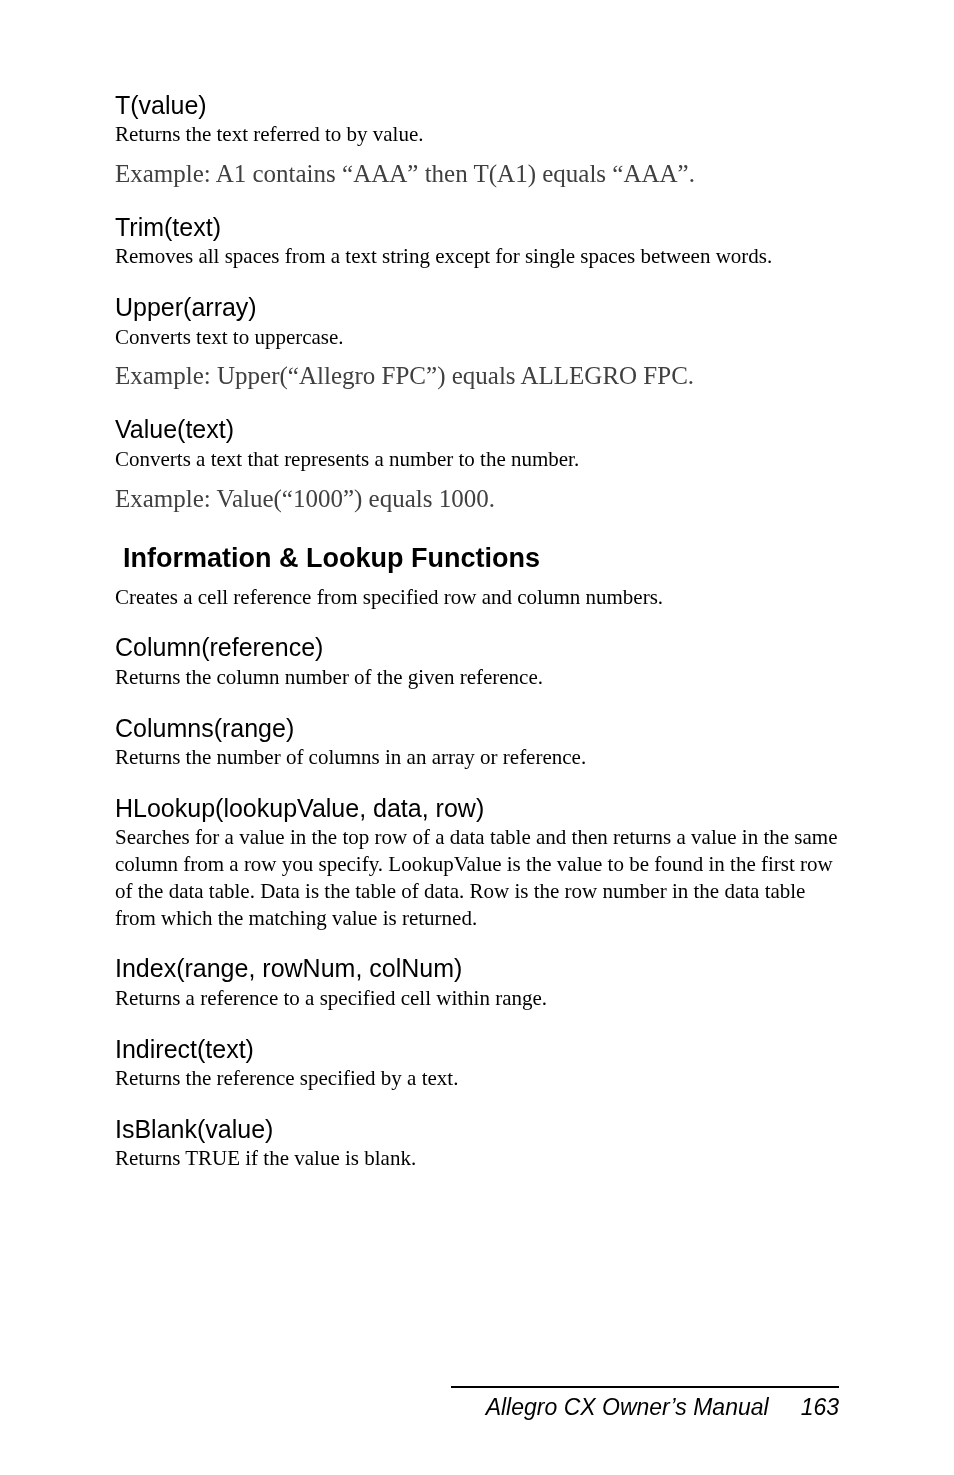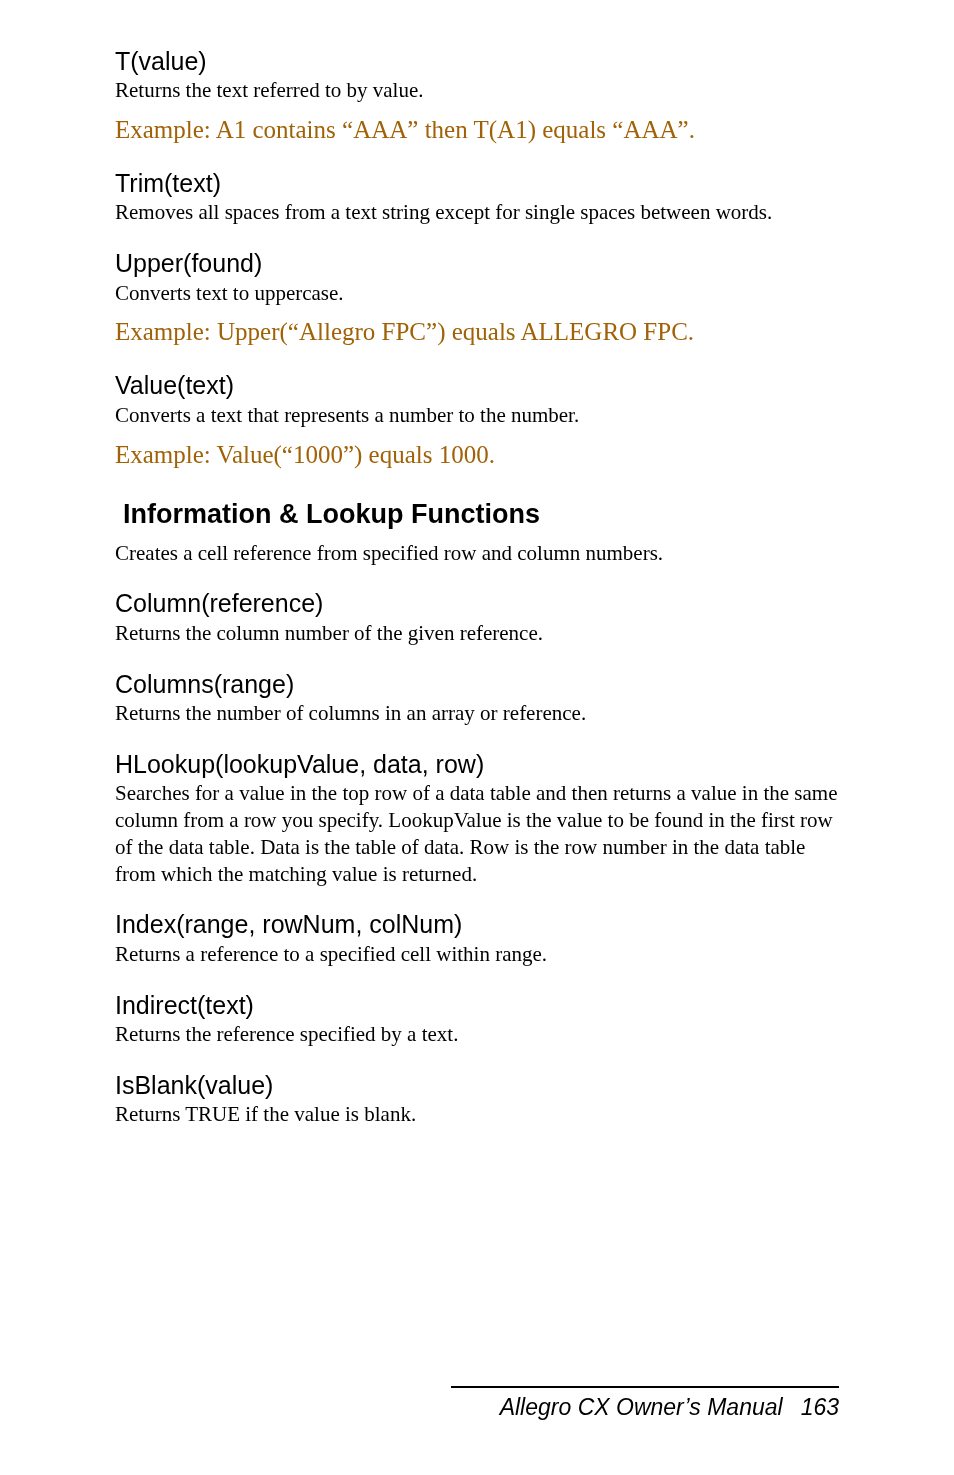--- a/index.html
+++ b/index.html
@@ -8,21 +8,21 @@
     width: 954px;
     height: 1475px;
     background: #ffffff;
     font-family: Georgia, 'Times New Roman', serif;
     color: #1a1a1a;
   }
   .page {
     box-sizing: border-box;
     width: 954px;
     height: 1475px;
-    padding: 46px 115px 50px 115px;
+    padding: 90px 115px 50px 115px;
     position: relative;
   }
   .fn-name {
     font-family: Helvetica, Arial, sans-serif;
     font-size: 25px;
     font-weight: 400;
     margin: 0;
     line-height: 1.25;
     color: #000;
   }
@@ -32,21 +32,21 @@
     font-weight: 400;
     margin: 0;
     line-height: 1.28;
     color: #000;
   }
   .fn-example {
     font-family: 'Palatino Linotype', Palatino, Georgia, serif;
     font-size: 25px;
     margin: 10px 0 0 0;
     line-height: 1.28;
-    color: #a16207;
+    color: #404040;
   }
   .sec-heading {
     font-family: Helvetica, Arial, sans-serif;
     font-weight: 700;
     font-size: 27px;
     margin: 28px 0 10px 8px;
     color: #000;
   }
   .block {
     margin-top: 22px;
@@ -67,41 +67,41 @@
     margin-bottom: 6px;
   }
   .footer-text {
     font-family: Helvetica, Arial, sans-serif;
     font-style: italic;
     font-size: 23px;
     color: #000;
   }
   .footer-text .page-num {
     font-style: italic;
-    margin-left: 18px;
+    margin-left: 32px;
   }
 </style>
 </head>
 <body>
 
 <div class="page">
 
   <div class="block first">
     <p class="fn-name">T(value)</p>
     <p class="fn-desc">Returns the text referred to by value.</p>
     <p class="fn-example">Example: A1 contains “AAA” then T(A1) equals “AAA”.</p>
   </div>
 
   <div class="block">
     <p class="fn-name">Trim(text)</p>
     <p class="fn-desc">Removes all spaces from a text string except for single spaces between words.</p>
   </div>
 
   <div class="block">
-    <p class="fn-name">Upper(found)</p>
+    <p class="fn-name">Upper(array)</p>
     <p class="fn-desc">Converts text to uppercase.</p>
     <p class="fn-example">Example: Upper(“Allegro FPC”) equals ALLEGRO FPC.</p>
   </div>
 
   <div class="block">
     <p class="fn-name">Value(text)</p>
     <p class="fn-desc">Converts a text that represents a number to the number.</p>
     <p class="fn-example">Example: Value(“1000”) equals 1000.</p>
   </div>
 

